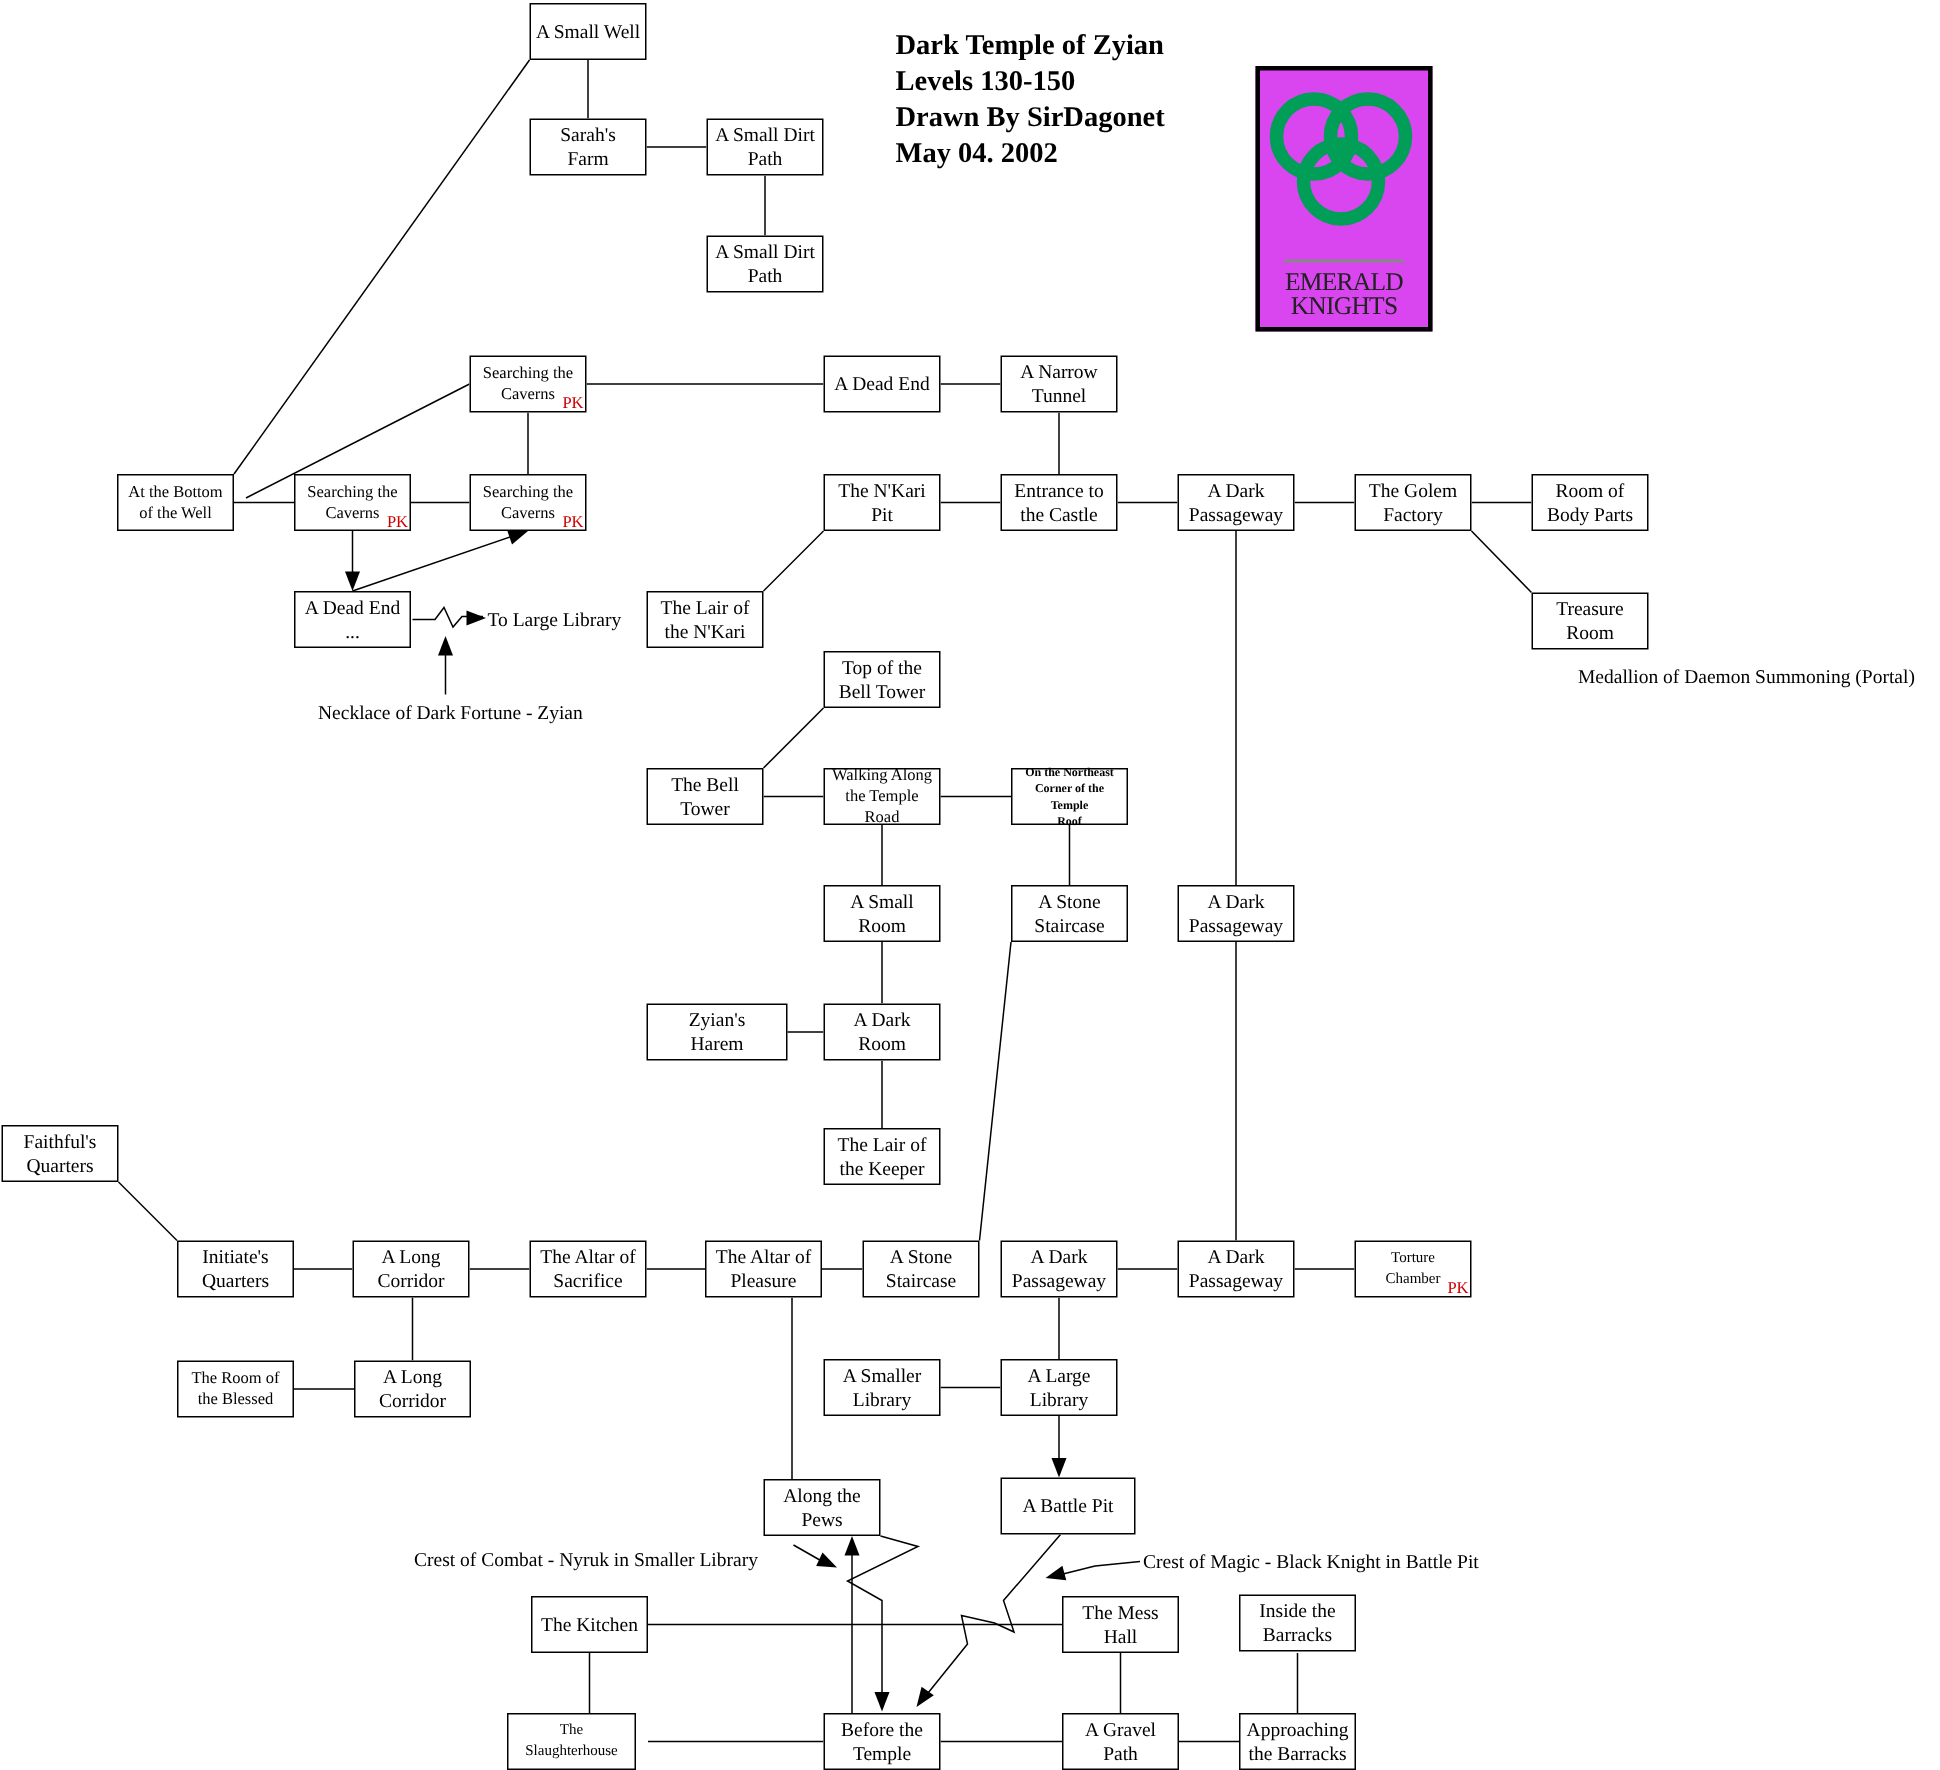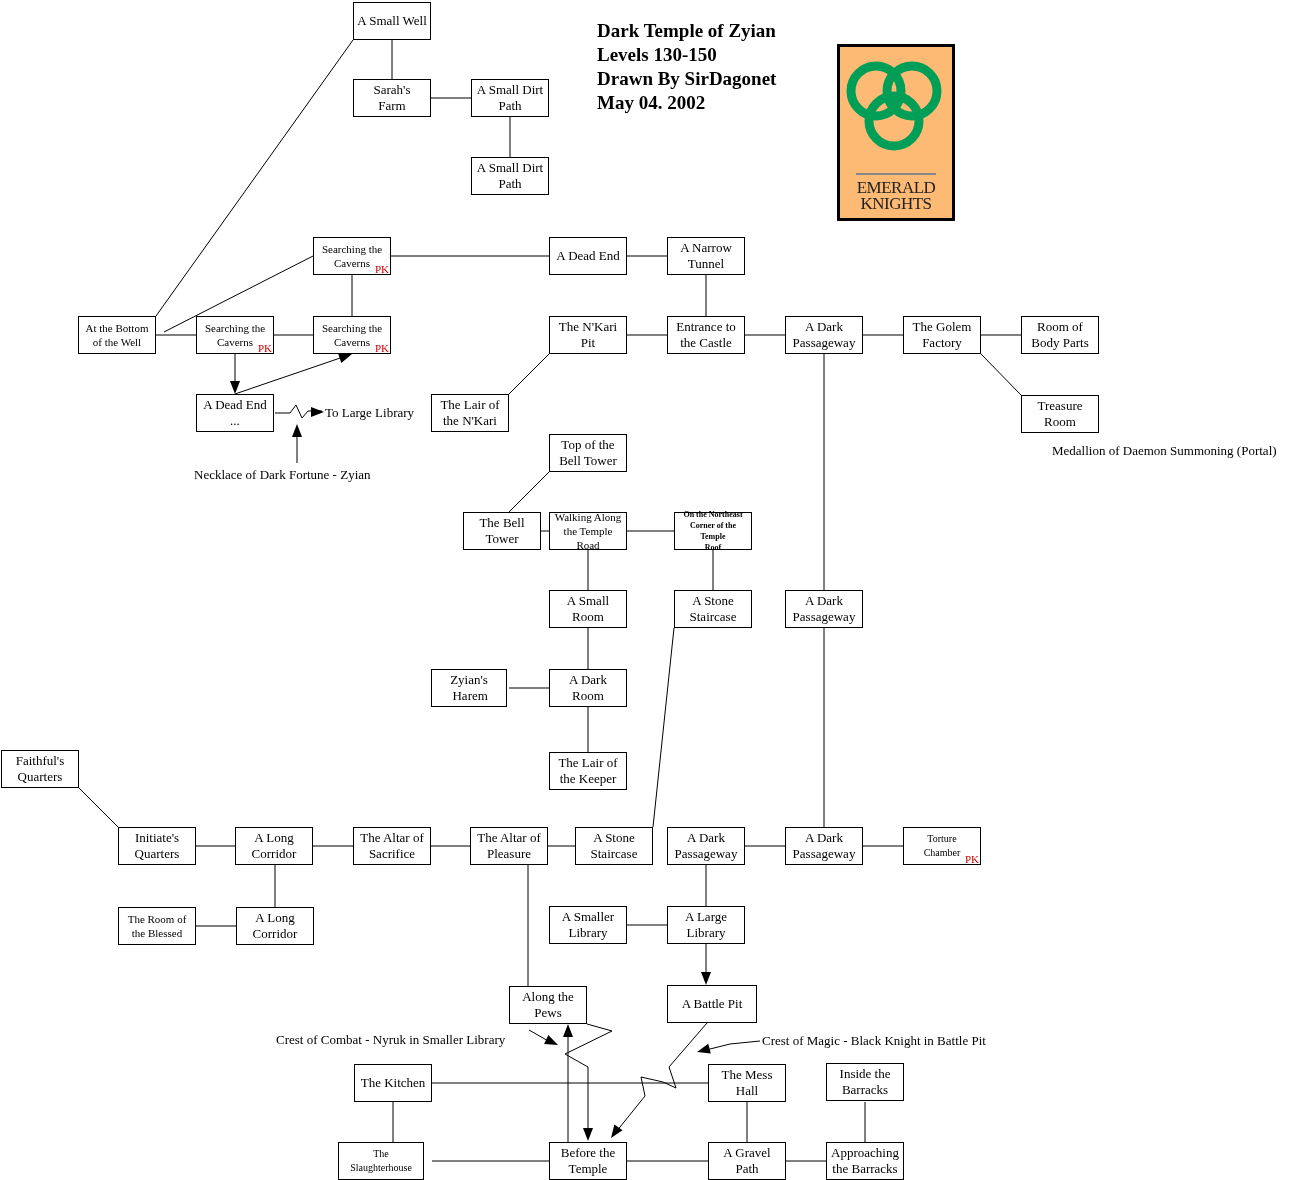--- a/index.html
+++ b/index.html
@@ -10,21 +10,21 @@
           display: flex; align-items: center; justify-content: center; text-align: center;
           font-size: 13px; line-height: 16px; padding: 0 2px; cursor: pointer; }
   .room.small { font-size: 11px; line-height: 14px; }
   .room.tiny { font-size: 8px; line-height: 11px; font-weight: bold; }
   .room .label { white-space: pre-line; }
   .pk { position: absolute; right: 1px; bottom: -1px; color: #d00000; font-size: 11px; line-height: 12px; }
   .note { position: absolute; font-size: 13px; white-space: nowrap; line-height: 16px; }
   .title { position: absolute; left: 597px; top: 19px; font-weight: bold; font-size: 19px; line-height: 24px; }
   .title div { white-space: nowrap; }
   .logo { position: absolute; left: 837px; top: 44px; width: 118px; height: 177px; box-sizing: border-box;
-          border: 3px solid #000; background: #fdba74; }
+          border: 3px solid #000; background: #d946ef; }
   .logo svg { position: absolute; left: 4px; top: 10px; }
   .logo .bar { position: absolute; left: 16px; right: 16px; top: 126px; height: 2px; background: #888; }
   .logo .lt { position: absolute; left: 0; right: 0; text-align: center; font-size: 17px; line-height: 16px;
               letter-spacing: -0.5px; color: #222; }
 </style>
 </head>
 <body>
 
 <svg id="lines" xmlns="http://www.w3.org/2000/svg">
     <polyline points="392,40 392,79" fill="none" stroke="#000000" stroke-width="1"></polyline>
@@ -187,21 +187,21 @@
 the N'Kari</span>
     </div>
     <div class="room" style="left: 1021px; top: 395px; width: 78px; height: 38px;">
       <span class="label">Treasure
 Room</span>
     </div>
     <div class="room" style="left: 549px; top: 434px; width: 78px; height: 38px;">
       <span class="label">Top of the
 Bell Tower</span>
     </div>
-    <div class="room" style="left: 431px; top: 512px; width: 78px; height: 38px; margin-left: 32px;">
+    <div class="room" style="left: 431px; top: 512px; width: 78px; height: 38px;">
       <span class="label">The Bell
 Tower</span>
     </div>
     <div class="room small" style="left: 549px; top: 512px; width: 78px; height: 38px;">
       <span class="label">Walking Along
 the Temple Road</span>
     </div>
     <div class="room tiny" style="left: 674px; top: 512px; width: 78px; height: 38px;">
       <span class="label">On the Northeast
 Corner of the Temple
@@ -212,21 +212,21 @@
 Room</span>
     </div>
     <div class="room" style="left: 674px; top: 590px; width: 78px; height: 38px;">
       <span class="label">A Stone
 Staircase</span>
     </div>
     <div class="room" style="left: 785px; top: 590px; width: 78px; height: 38px;">
       <span class="label">A Dark
 Passageway</span>
     </div>
-    <div class="room" style="left: 431px; top: 669px; width: 76px; height: 38px; text-align: right;">
+    <div class="room" style="left: 431px; top: 669px; width: 94px; height: 38px;">
       <span class="label">Zyian's
 Harem</span>
     </div>
     <div class="room" style="left: 549px; top: 669px; width: 78px; height: 38px;">
       <span class="label">A Dark
 Room</span>
     </div>
     <div class="room" style="left: 549px; top: 752px; width: 78px; height: 38px;">
       <span class="label">The Lair of
 the Keeper</span>
@@ -314,16 +314,16 @@
       <span class="label">A Gravel
 Path</span>
     </div>
     <div class="room" style="left: 826px; top: 1142px; width: 78px; height: 38px;">
       <span class="label">Approaching
 the Barracks</span>
     </div>
   </div>
 
 <div class="note" style="left:325px; top:405px;">To Large Library</div>
-<div class="note" style="left:194px; top:467px;">Necklace of Dark Fortune - Zyian</div>
+<div class="note" style="left:212px; top:467px;">Necklace of Dark Fortune - Zyian</div>
 <div class="note" style="left:1052px; top:443px;">Medallion of Daemon Summoning (Portal)</div>
 <div class="note" style="left:276px; top:1032px;">Crest of Combat - Nyruk  in Smaller Library</div>
 <div class="note" style="left:762px; top:1033px;">Crest of Magic - Black Knight in Battle Pit</div>
 
 </body></html>

